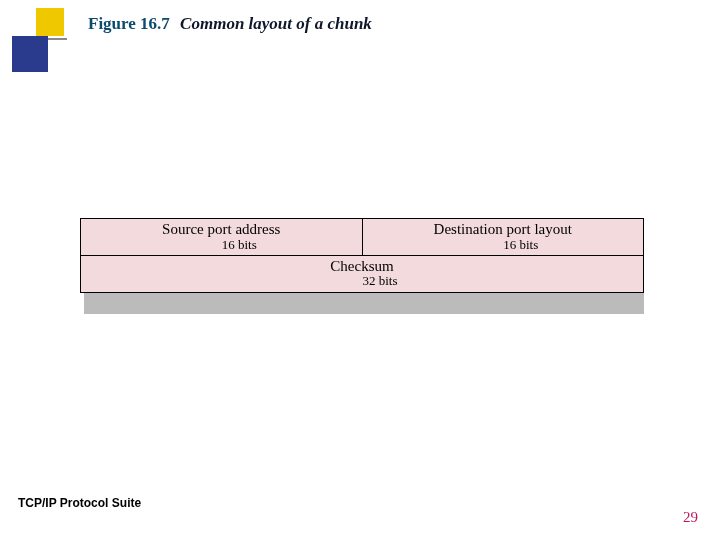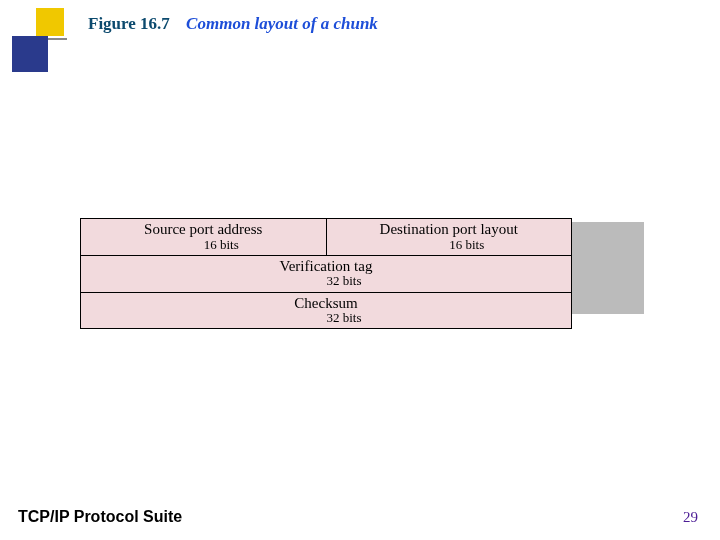--- a/index.html
+++ b/index.html
@@ -61,76 +61,76 @@
     font-size: 17px;
   }
   .title-line .fig {
     font-weight: bold;
     color: #0c4a6e;
     font-family: "Times New Roman", Times, serif;
   }
   .title-line .desc {
     font-weight: bold;
     font-style: italic;
-    color: #1d4ed8;
-    margin-left: 12px;
+    color: #0f172a;
+    margin-left: 6px;
   }
 
   
   .hdr-wrap {
     position: absolute;
     top: 218px;
     left: 80px;
     width: 560px;
   }
   .hdr-shadow {
     position: absolute;
     top: 4px;
     left: 4px;
     width: 560px;
     height: 92px;
     background: #bbbbbb;
   }
   .hdr-table {
     position: relative;
     border-collapse: collapse;
-    width: 492px;
+    width: 564px;
     background: #f2dadd;
     font-family: "Times New Roman", Times, serif;
     font-size: 15px;
     color: #000;
   }
   .hdr-table td {
     border: 1px solid #000;
     text-align: center;
     padding: 2px 0 3px 0;
     line-height: 1.1;
   }
   .sub {
     font-size: 13px;
     display: block;
     margin-left: 36px;
   }
 
   .footer-left {
     position: absolute;
     left: 18px;
-    bottom: 14px;
+    bottom: 30px;
     font-family: Verdana, Arial, sans-serif;
-    font-size: 16px;
+    font-size: 12px;
     font-weight: bold;
     color: #000;
   }
   .footer-right {
     position: absolute;
     right: 22px;
     bottom: 14px;
     font-family: "Times New Roman", Times, serif;
     font-size: 15px;
-    color: #4c1d95;
+    color: #be185d;
   }
 </style>
 </head>
 <body>
 
 <div class="logo">
   <div class="hline"></div>
   <div class="vline"></div>
   <div class="blue-sq"></div>
   <div class="yellow-sq"></div>
@@ -150,26 +150,20 @@
         <span>Source port address</span>
         <span class="sub">16 bits</span>
       </td>
       <td style="width:50%">
         <span>Destination port layout</span>
         <span class="sub">16 bits</span>
       </td>
     </tr>
     <tr>
       <td colspan="2">
-        <span>Verification tag</span>
-        <span class="sub">32 bits</span>
-      </td>
-    </tr>
-    <tr>
-      <td colspan="2">
         <span>Checksum</span>
         <span class="sub">32 bits</span>
       </td>
     </tr>
   </tbody>
     </table>
 </div>
 
 <div class="footer-left">TCP/IP Protocol Suite</div>
 <div class="footer-right">29</div>

